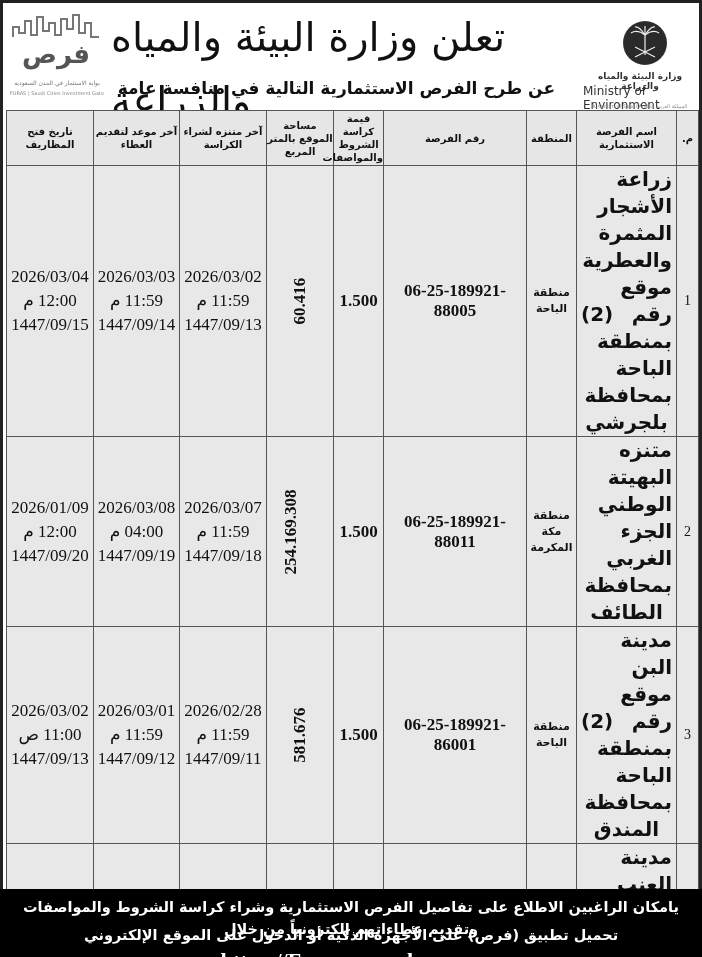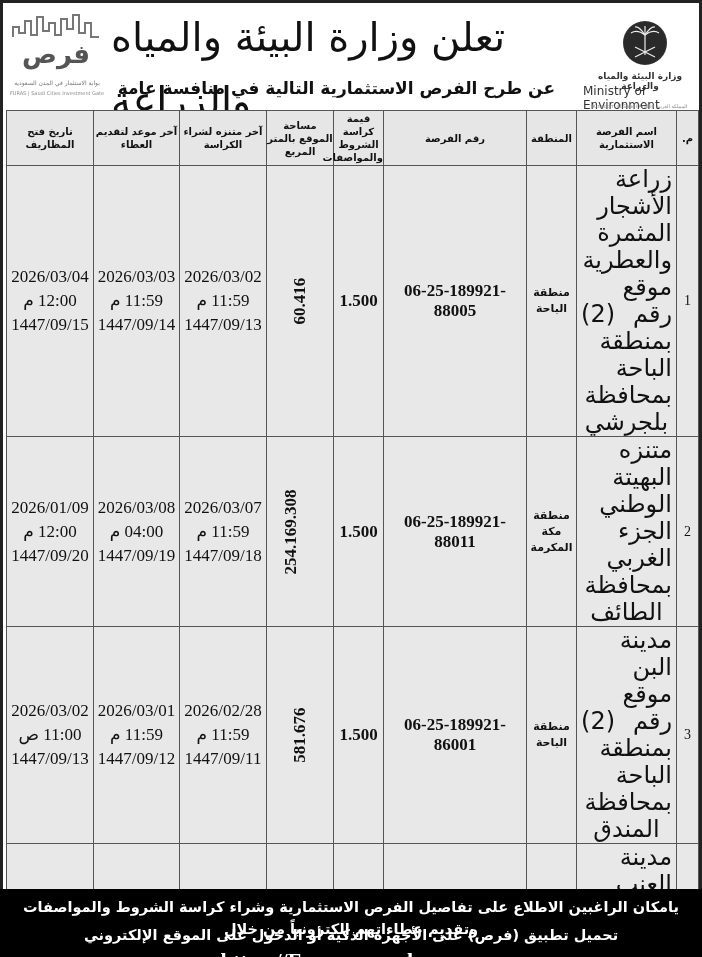--- a/index.html
+++ b/index.html
@@ -18,21 +18,21 @@
   .emblem svg{width:44px;height:44px;}
   .min-ar{position:absolute;left:0;top:52px;width:114px;font-size:9px;color:#333;text-align:center;direction:rtl;font-weight:bold;}
   .min-en{position:absolute;left:0;top:65px;width:114px;font-size:12px;color:#333;text-align:left;}
   .min-ks{position:absolute;left:0;top:84px;width:114px;font-size:5px;color:#888;text-align:center;}
 
   table.grid{position:absolute;left:3px;top:107px;width:692px;border-collapse:collapse;direction:rtl;table-layout:fixed;background:#e8e8e8;}
   table.grid td, table.grid th{border:1.5px solid #555;padding:0;text-align:center;vertical-align:middle;color:#111;}
   table.grid th{height:54px;font-size:10px;font-weight:bold;line-height:13px;background:#e6e6e6;}
   .num{font-family:"Liberation Serif",serif;font-weight:bold;font-size:17px;}
   .idx{font-family:"Liberation Serif",serif;font-size:14px;}
-  .name{font-weight:normal;font-size:24px;line-height:27px;padding:0 4px !important;text-align:justify !important;text-align-last:center;}
+  .name{font-weight:bold;font-size:20px;line-height:27px;padding:0 4px !important;text-align:justify !important;text-align-last:center;}
   .region{font-size:11px;line-height:16px;font-weight:bold;color:#333;}
   .date{font-family:"Liberation Serif",serif;font-weight:normal;font-size:17px;line-height:24px;}
   .rot{display:inline-block;transform:rotate(-90deg);white-space:nowrap;font-family:"Liberation Serif",serif;font-weight:bold;font-size:17px;}
   .footer{position:absolute;left:0;top:889px;width:702px;height:68px;background:#000000;color:#fff;direction:rtl;}
   .foot1{position:absolute;left:6px;top:7px;width:690px;font-weight:bold;font-size:14.5px;text-align:center;line-height:22px;}
   .foot2{position:absolute;left:6px;top:33px;width:690px;font-weight:bold;font-size:14.5px;text-align:center;line-height:26px;}
   .url{font-family:"Liberation Serif",serif;font-size:22px;direction:ltr;unicode-bidi:embed;}
 </style>
 </head>
 <body>

